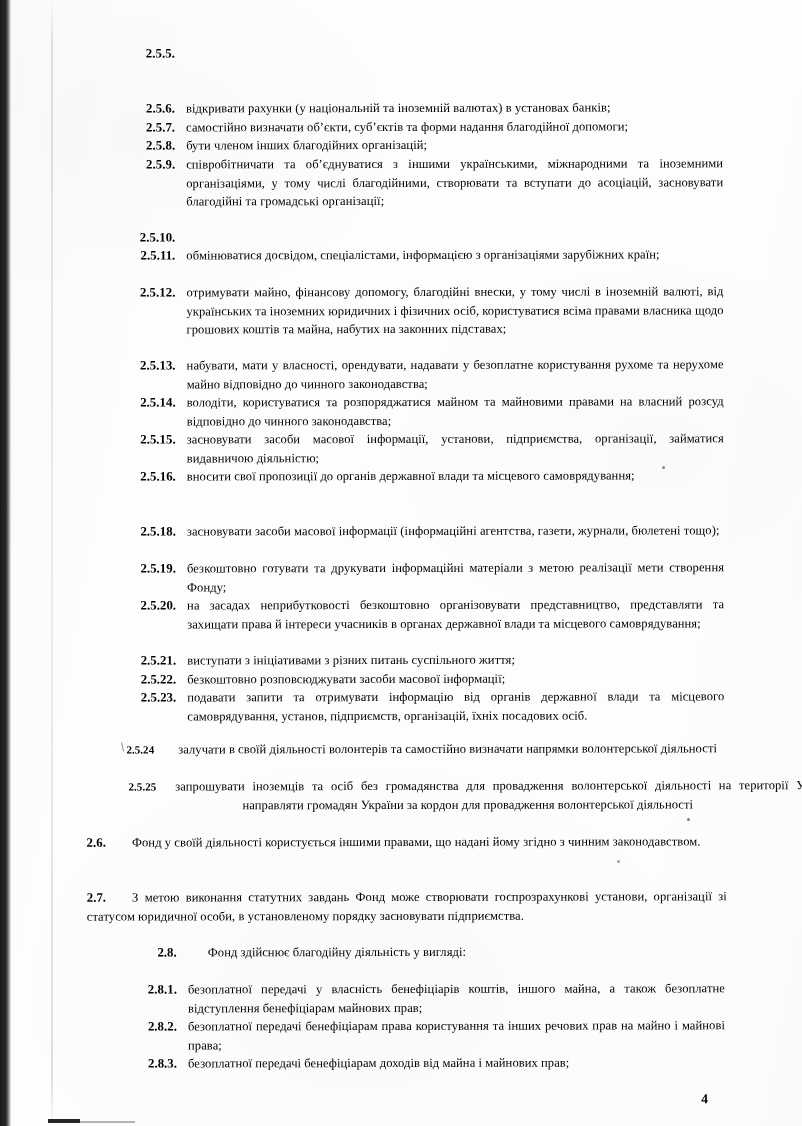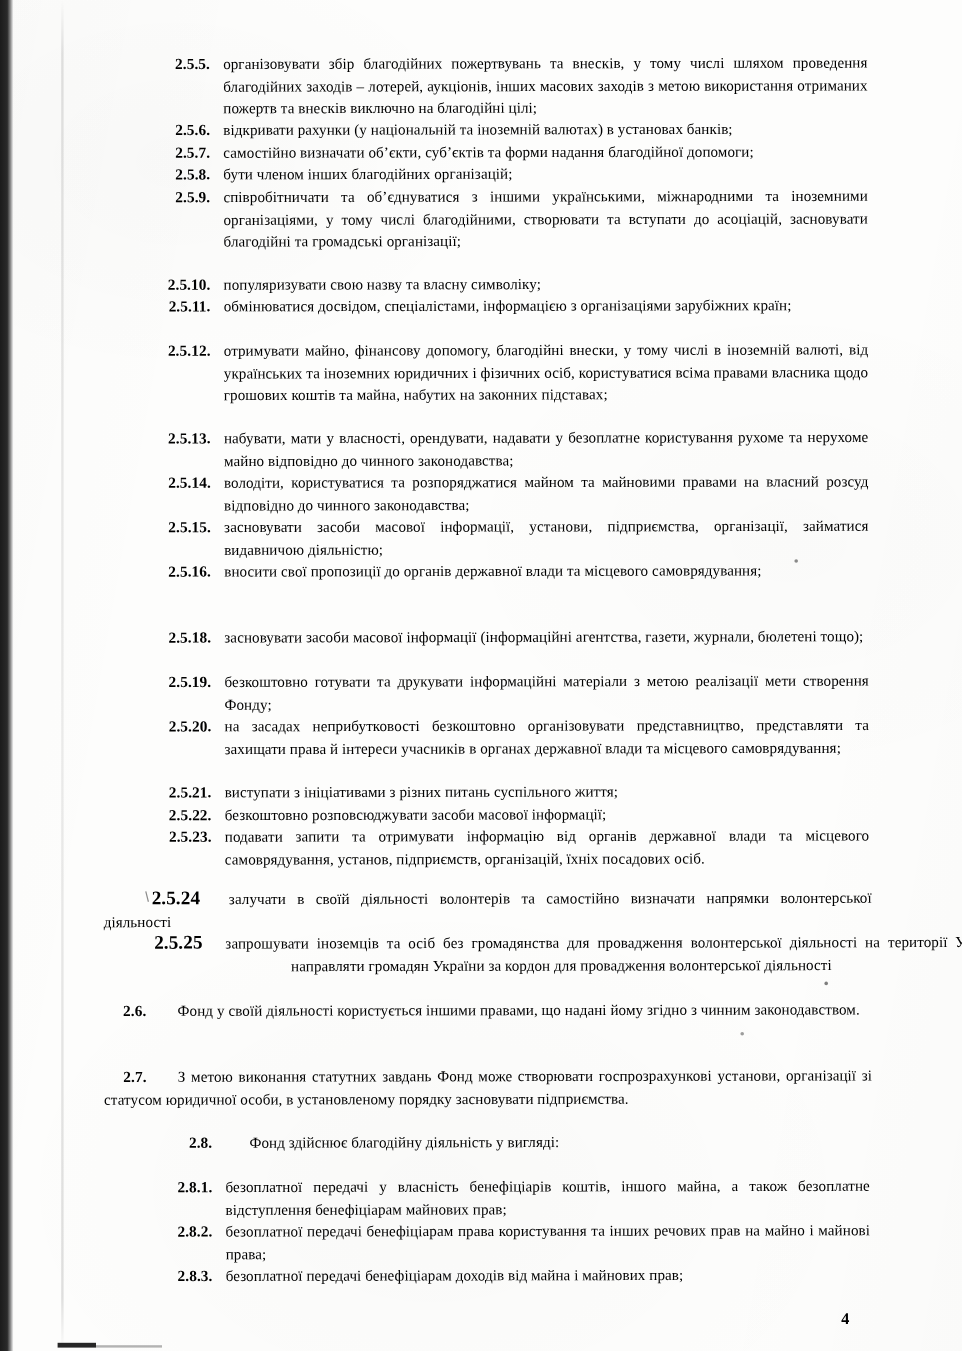--- a/index.html
+++ b/index.html
@@ -122,28 +122,27 @@
   }
   .sub-body.ragged { text-align: left; }
 
   
   .top {
     text-align: justify;
   }
   .top .tnum {
     font-weight: bold;
     font-size: 12.8px;
-    margin-left: 16px;
   }
   .top .tgap { display: inline-block; width: 26px; }
 
   
   .odd-num {
     font-weight: bold;
-    font-size: 16px;
+    font-size: 11px;
   }
 
   #page-number {
     position: absolute;
     font-weight: bold;
     font-size: 13.5px;
   }
 
   
   #skew {
@@ -159,21 +158,20 @@
 <div id="page">
   <div id="scan-texture"></div>
   <div id="scan-edge-left"></div>
   <div id="scan-fold-line"></div>
 
   <div id="skew">
   <div id="doc">
 
     <div class="clause sub" style="left:114px; top:44px; width:610px;">
       <span class="sub-num">2.5.5.</span>
-      <span class="sub-body">організовувати збір благодійних пожертвувань та внесків, у тому числі шляхом проведення благодійних заходів – лотерей, аукціонів, інших масових заходів з метою використання отриманих пожертв та внесків виключно на благодійні цілі;</span>
     </div>
 
     <div class="clause sub" style="left:114px; top:99px; width:610px;">
       <span class="sub-num">2.5.6.</span>
       <span class="sub-body ragged">відкривати рахунки (у національній та іноземній валютах) в установах банків;</span>
     </div>
 
     <div class="clause sub" style="left:114px; top:118px; width:610px;">
       <span class="sub-num">2.5.7.</span>
       <span class="sub-body ragged">самостійно визначати об’єкти, суб’єктів та форми надання благодійної допомоги;</span>
@@ -184,21 +182,20 @@
       <span class="sub-body ragged">бути членом інших благодійних організацій;</span>
     </div>
 
     <div class="clause sub" style="left:114px; top:155px; width:610px;">
       <span class="sub-num">2.5.9.</span>
       <span class="sub-body">співробітничати та об’єднуватися з іншими українськими, міжнародними та іноземними організаціями, у тому числі благодійними, створювати та вступати до асоціацій, засновувати благодійні  та громадські організації;</span>
     </div>
 
     <div class="clause sub" style="left:114px; top:228px; width:610px;">
       <span class="sub-num">2.5.10.</span>
-      <span class="sub-body ragged">популяризувати свою назву та власну символіку;</span>
     </div>
 
     <div class="clause sub" style="left:114px; top:246px; width:610px;">
       <span class="sub-num">2.5.11.</span>
       <span class="sub-body">обмінюватися досвідом, спеціалістами, інформацією з організаціями зарубіжних країн;</span>
     </div>
 
     <div class="clause sub" style="left:114px; top:283px; width:610px;">
       <span class="sub-num">2.5.12.</span>
       <span class="sub-body">отримувати майно, фінансову допомогу, благодійні внески, у тому числі в іноземній валюті, від українських та іноземних юридичних і фізичних осіб, користуватися всіма правами власника щодо грошових коштів та майна, набутих на законних підставах;</span>

